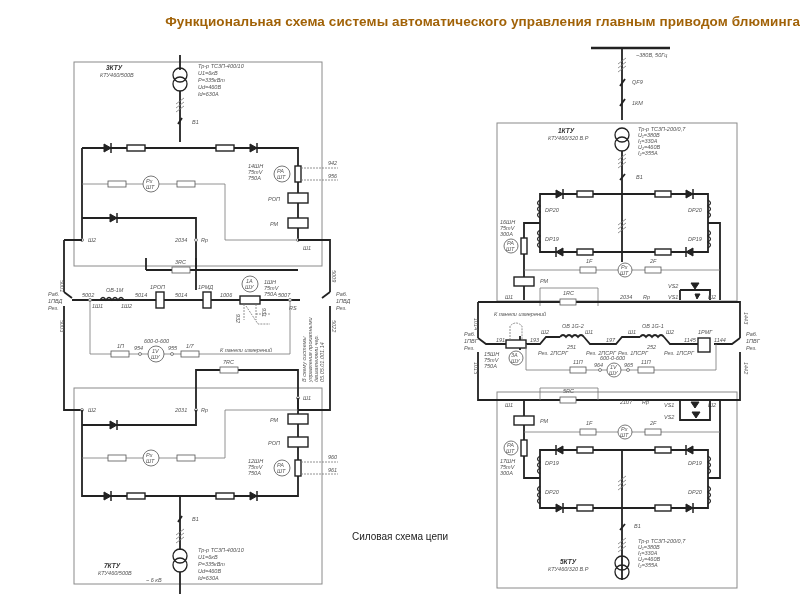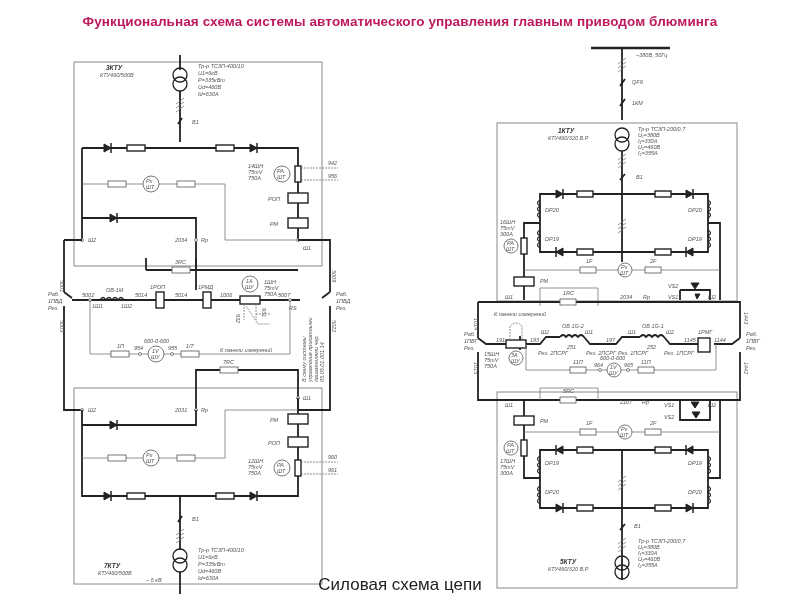--- a/index.html
+++ b/index.html
@@ -1,18 +1,18 @@
 <!DOCTYPE html>
 <html><head>
 <meta charset="utf-8">
 <style>
   html,body{margin:0;padding:0;background:#fff;}
   body{width:800px;height:600px;overflow:hidden;position:relative;font-family:"Liberation Sans",sans-serif;}
-  #title{position:absolute;left:0;top:14px;width:800px;text-align:center;font-size:13.5px;font-weight:bold;color:#be185d;letter-spacing:0.1px;}
-  #caption{position:absolute;left:300px;top:528px;width:200px;text-align:center;font-size:17px;line-height:17px;color:#222;margin-top:48px;}
+  #title{position:absolute;left:0;top:14px;width:800px;text-align:right;font-size:13.5px;font-weight:bold;color:#a16207;letter-spacing:0.1px;}
+  #caption{position:absolute;left:300px;top:528px;width:200px;text-align:center;font-size:10px;line-height:17px;color:#222;}
   svg{position:absolute;left:0;top:0;}
   .frame{fill:none;stroke:#8a8a8a;stroke-width:1;}
   .w{fill:none;stroke:#222;stroke-width:1.8;}
   .wt{fill:none;stroke:#777;stroke-width:0.8;}
   .lbl{font-family:"Liberation Sans",sans-serif;font-size:5.5px;font-style:italic;fill:#555;}
   .lblb{font-family:"Liberation Sans",sans-serif;font-size:6.5px;font-style:italic;font-weight:bold;fill:#333;}
   .box{fill:#fff;stroke:#222;stroke-width:1.4;}
   .fuse{fill:#fff;stroke:#555;stroke-width:0.8;}
   .meter{fill:#fff;stroke:#555;stroke-width:0.8;}
   .diode{fill:#222;stroke:#222;stroke-width:1;}

